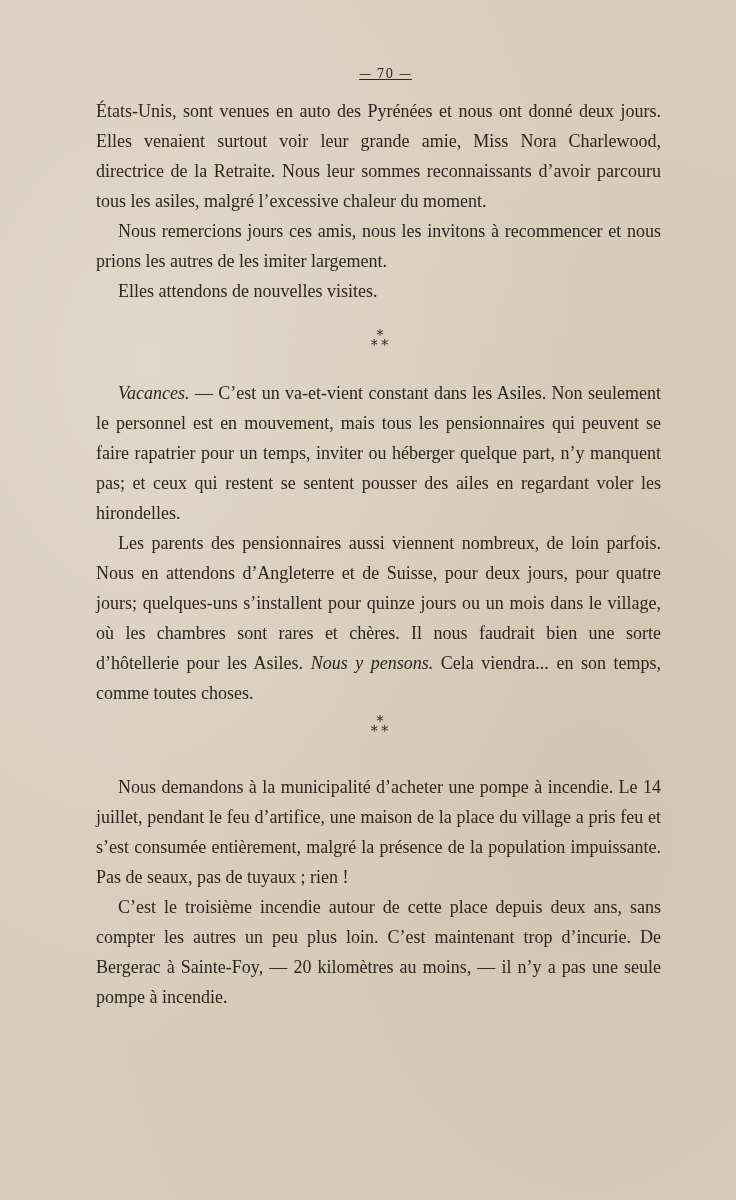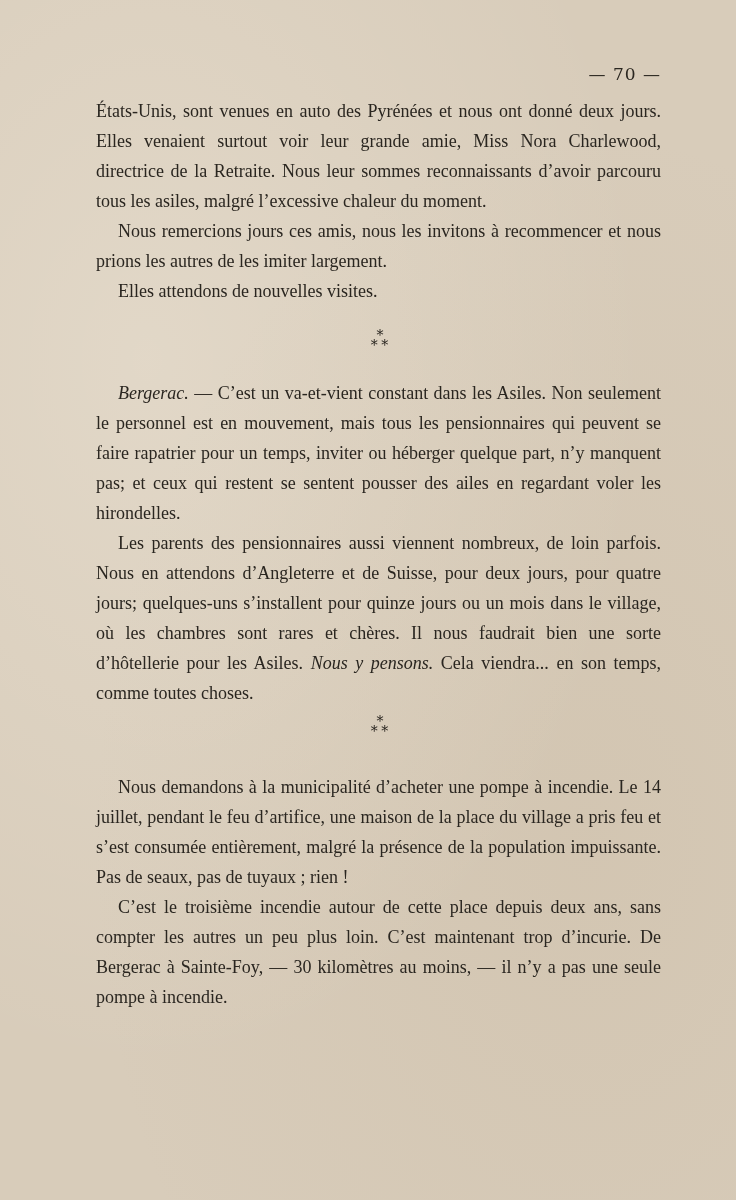--- a/index.html
+++ b/index.html
@@ -10,22 +10,22 @@
       radial-gradient(ellipse at 20% 30%, rgba(255,250,240,0.25), transparent 60%),
       radial-gradient(ellipse at 80% 70%, rgba(180,160,130,0.15), transparent 60%);
     font-family: "DejaVu Serif", "Liberation Serif", serif;
     color: #2a2620;
     position: relative;
   }
   .page {
     position: absolute; left: 96px; top: 60px; width: 565px;
   }
   .folio {
-    text-align: right; font-size: 17px; margin: 0 0 8px 0; height: 28px; line-height: 28px;
-    letter-spacing: 1px; padding-left: 14px;
+    text-align: center; font-size: 12px; margin: 0 0 8px 0; height: 28px; line-height: 28px;
+    letter-spacing: 1px; padding-left: 14px; text-decoration: underline;
   }
   p {
     margin: 0; font-size: 16.4px; line-height: 30px;
     text-align: justify; text-align-last: left;
     font-family: "Liberation Serif", "DejaVu Serif", serif;
     font-size: 18px;
     word-spacing: 0px;
   }
   p.indent { text-indent: 22px; }
   .asterism {
@@ -53,27 +53,27 @@
     <p class="indent">Elles attendons de nouvelles visites.</p>
   </div>
 
   <div class="asterism ast1">
     <span class="top">*</span>
     <span class="bl">*</span>
     <span class="br">*</span>
   </div>
 
   <div>
-    <p class="indent"><em>Bergerac.</em><span> — C’est un va-et-vient constant dans les Asiles. Non seulement le personnel est en mouvement, mais tous les pensionnaires qui peuvent se faire rapatrier pour un temps, inviter ou héberger quelque part, n’y manquent pas; et ceux qui restent se sentent pousser des ailes en regardant voler les hirondelles.</span></p>
+    <p class="indent"><em>Vacances.</em><span> — C’est un va-et-vient constant dans les Asiles. Non seulement le personnel est en mouvement, mais tous les pensionnaires qui peuvent se faire rapatrier pour un temps, inviter ou héberger quelque part, n’y manquent pas; et ceux qui restent se sentent pousser des ailes en regardant voler les hirondelles.</span></p>
     <p class="indent"><span>Les parents des pensionnaires aussi viennent nombreux, de loin parfois. Nous en attendons d’Angleterre et de Suisse, pour deux jours, pour quatre jours; quelques-uns s’installent pour quinze jours ou un mois dans le village, où les chambres sont rares et chères. Il nous faudrait bien une sorte d’hôtellerie pour les Asiles. </span><em>Nous y pensons.</em><span> Cela viendra... en son temps, comme toutes choses.</span></p>
   </div>
 
   <div class="asterism ast2">
     <span class="top">*</span>
     <span class="bl">*</span>
     <span class="br">*</span>
   </div>
 
   <div>
     <p class="indent">Nous demandons à la municipalité d’acheter une pompe à incendie. Le 14 juillet, pendant le feu d’artifice, une maison de la place du village a pris feu et s’est consumée entièrement, malgré la présence de la population impuissante. Pas de seaux, pas de tuyaux ; rien !</p>
-    <p class="indent">C’est le troisième incendie autour de cette place depuis deux ans, sans compter les autres un peu plus loin. C’est maintenant trop d’incurie. De Bergerac à Sainte-Foy, — 30 kilomètres au moins, — il n’y a pas une seule pompe à incendie.</p>
+    <p class="indent">C’est le troisième incendie autour de cette place depuis deux ans, sans compter les autres un peu plus loin. C’est maintenant trop d’incurie. De Bergerac à Sainte-Foy, — 20 kilomètres au moins, — il n’y a pas une seule pompe à incendie.</p>
   </div>
 </div>
 
 </body></html>

